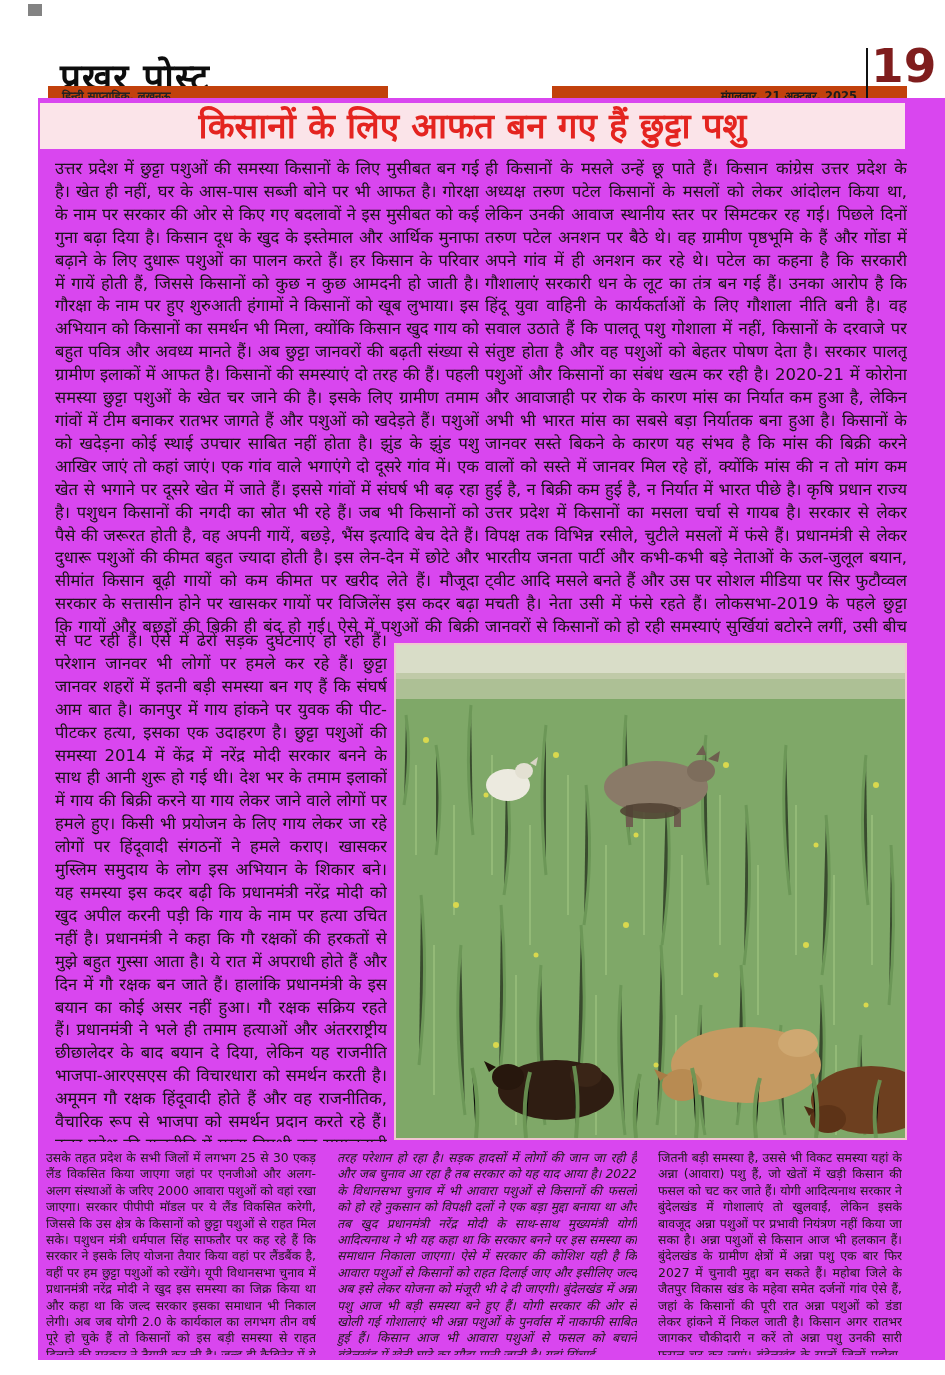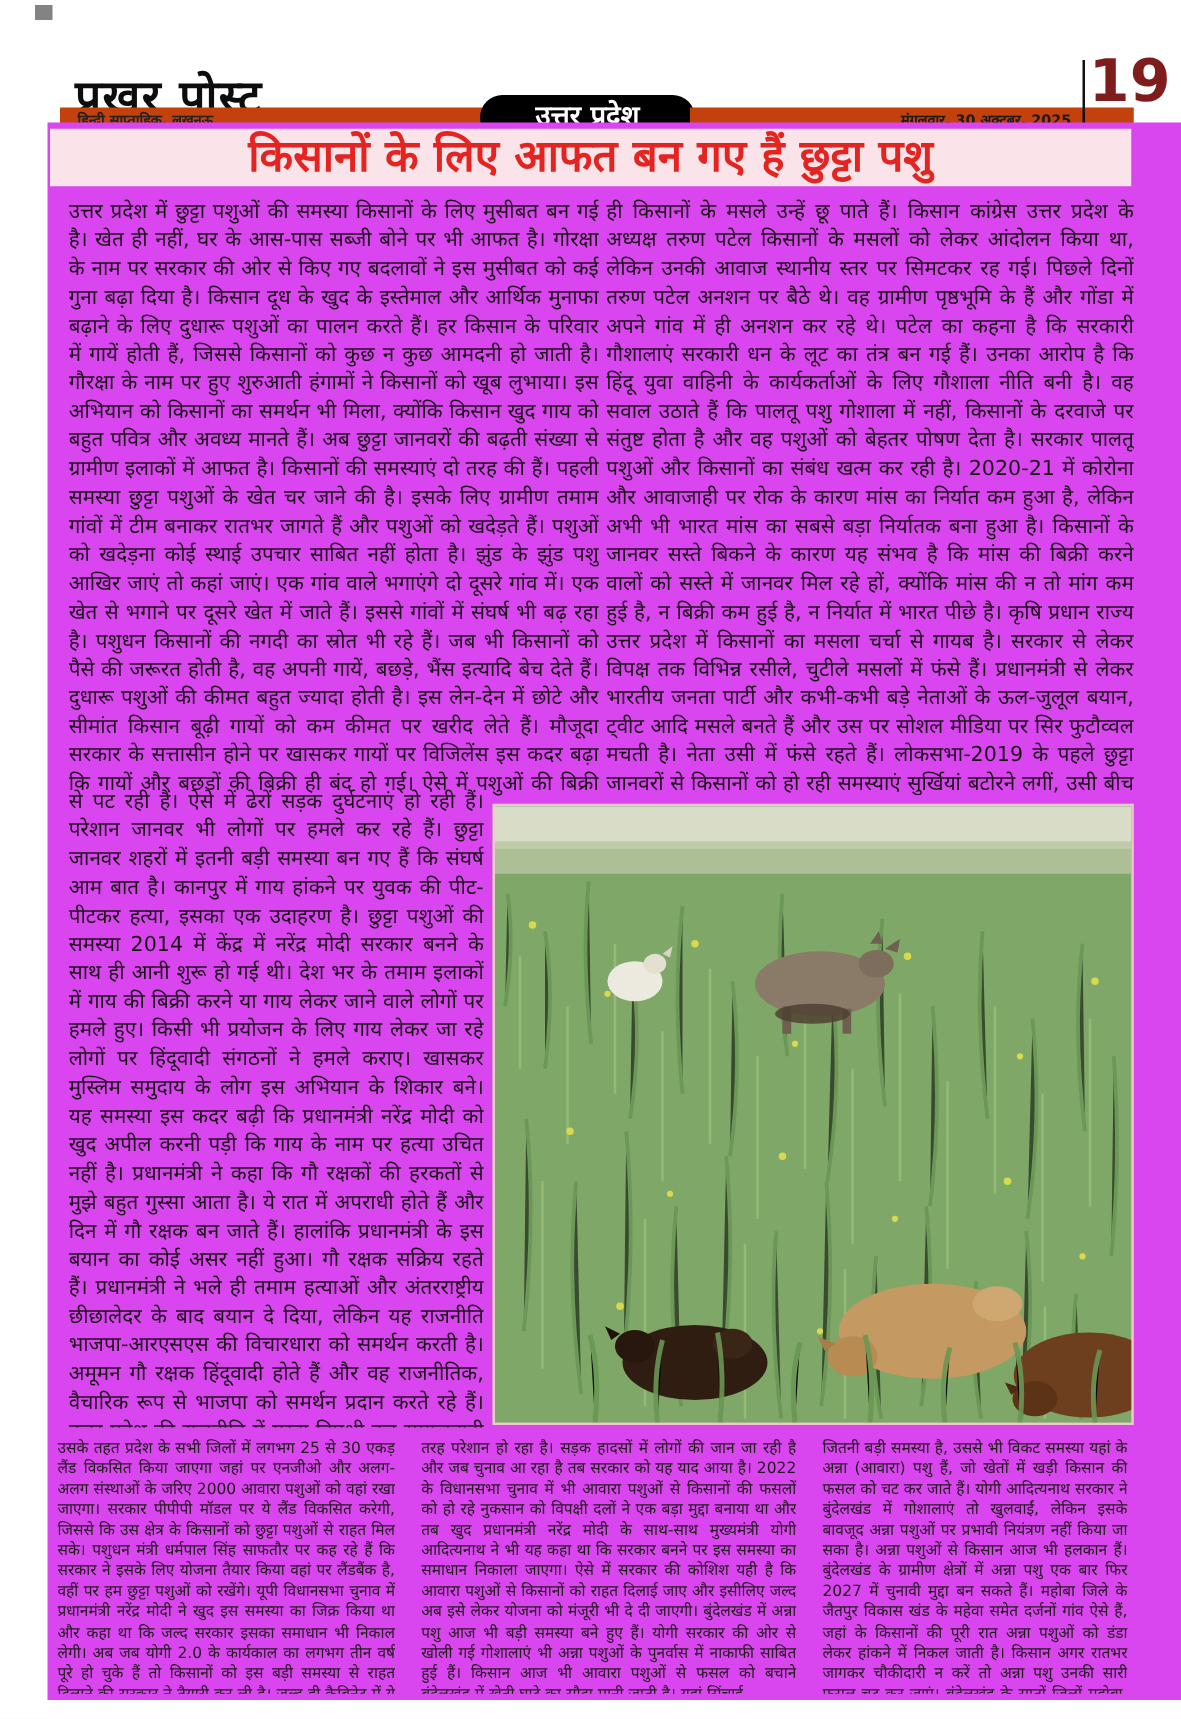--- a/index.html
+++ b/index.html
@@ -31,38 +31,37 @@
 
   
   .photo{position:absolute;left:356px;top:545px;width:509px;height:493px;background:#7fa868;
          border:2px solid #f0c6d1;box-sizing:content-box;}
   .photo svg{display:block;}
 
   
   .bottom{position:absolute;left:8px;top:1052px;width:856px;display:flex;gap:21px;}
   .bcol{text-align:justify;font-size:12.4px;line-height:16.4px;color:#221a1d;overflow:hidden;height:205px;}
   .bcol.c1{width:270px;}
-  .bcol.c2{width:300px;}
+  .bcol.c2{width:300px;font-style:italic;}
   .bcol.c3{width:244px;}
 </style>
 </head>
 <body>
 
 <div class="page">
 
   <div class="printmark"></div>
 
   <header class="masthead">
     <div class="logo">प्रखर पोस्ट</div>
     <div class="bar left">
       <span class="tagline">हिन्दी साप्ताहिक, लखनऊ</span>
     </div>
-    <div class="pill">उत्तर प्रदेश</div>
     <div class="bar right">
-      <span class="dateline">मंगलवार, 30 अक्टूबर, 2025</span>
+      <span class="dateline">मंगलवार, 21 अक्टूबर, 2025</span>
     </div>
     <div class="pagenum-rule"></div>
     <div class="pagenum">19</div>
   </header>
 
   <section class="article-area">
     <h1 class="headline">किसानों के लिए आफत बन गए हैं छुट्टा पशु</h1>
 
     <div class="bodytext col-a">उत्तर प्रदेश में छुट्टा पशुओं की समस्या किसानों के लिए मुसीबत बन गई है। खेत ही नहीं, घर के आस-पास सब्जी बोने पर भी आफत है। गोरक्षा के नाम पर सरकार की ओर से किए गए बदलावों ने इस मुसीबत को कई गुना बढ़ा दिया है। किसान दूध के खुद के इस्तेमाल और आर्थिक मुनाफा बढ़ाने के लिए दुधारू पशुओं का पालन करते हैं। हर किसान के परिवार में गायें होती हैं, जिससे किसानों को कुछ न कुछ आमदनी हो जाती है। गौरक्षा के नाम पर हुए शुरुआती हंगामों ने किसानों को खूब लुभाया। इस अभियान को किसानों का समर्थन भी मिला, क्योंकि किसान खुद गाय को बहुत पवित्र और अवध्य मानते हैं। अब छुट्टा जानवरों की बढ़ती संख्या से ग्रामीण इलाकों में आफत है। किसानों की समस्याएं दो तरह की हैं। पहली समस्या छुट्टा पशुओं के खेत चर जाने की है। इसके लिए ग्रामीण तमाम गांवों में टीम बनाकर रातभर जागते हैं और पशुओं को खदेड़ते हैं। पशुओं को खदेड़ना कोई स्थाई उपचार साबित नहीं होता है। झुंड के झुंड पशु आखिर जाएं तो कहां जाएं। एक गांव वाले भगाएंगे दो दूसरे गांव में। एक खेत से भगाने पर दूसरे खेत में जाते हैं। इससे गांवों में संघर्ष भी बढ़ रहा है। पशुधन किसानों की नगदी का स्रोत भी रहे हैं। जब भी किसानों को पैसे की जरूरत होती है, वह अपनी गायें, बछड़े, भैंस इत्यादि बेच देते हैं। दुधारू पशुओं की कीमत बहुत ज्यादा होती है। इस लेन-देन में छोटे और सीमांत किसान बूढ़ी गायों को कम कीमत पर खरीद लेते हैं। मौजूदा सरकार के सत्तासीन होने पर खासकर गायों पर विजिलेंस इस कदर बढ़ा कि गायों और बछड़ों की बिक्री ही बंद हो गई। ऐसे में पशुओं की बिक्री औने-पौने भाव हो रही है, चाहे वह बछवा, पड़वा हो या न दूध देने वाली गाय और भैंस। किसानों के पशु ही आवारा या छुट्टा जानवर होकर किसानों की फसल रौंदने लगे हैं। छुट्टा पशु गांवों के आसपास के कस्बों और शहरों के लिए भी समस्या बन गए हैं। गांव के लोग जब पशुओं को भगाते हैं तो उनके आश्रय कस्बे और शहर बनते हैं। शहरों की सड़कें छुट्टा पशुओं</div>
     <div class="bodytext col-b">ही किसानों के मसले उन्हें छू पाते हैं। किसान कांग्रेस उत्तर प्रदेश के अध्यक्ष तरुण पटेल किसानों के मसलों को लेकर आंदोलन किया था, लेकिन उनकी आवाज स्थानीय स्तर पर सिमटकर रह गई। पिछले दिनों तरुण पटेल अनशन पर बैठे थे। वह ग्रामीण पृष्ठभूमि के हैं और गोंडा में अपने गांव में ही अनशन कर रहे थे। पटेल का कहना है कि सरकारी गौशालाएं सरकारी धन के लूट का तंत्र बन गई हैं। उनका आरोप है कि हिंदू युवा वाहिनी के कार्यकर्ताओं के लिए गौशाला नीति बनी है। वह सवाल उठाते हैं कि पालतू पशु गोशाला में नहीं, किसानों के दरवाजे पर संतुष्ट होता है और वह पशुओं को बेहतर पोषण देता है। सरकार पालतू पशुओं और किसानों का संबंध खत्म कर रही है। 2020-21 में कोरोना और आवाजाही पर रोक के कारण मांस का निर्यात कम हुआ है, लेकिन अभी भी भारत मांस का सबसे बड़ा निर्यातक बना हुआ है। किसानों के जानवर सस्ते बिकने के कारण यह संभव है कि मांस की बिक्री करने वालों को सस्ते में जानवर मिल रहे हों, क्योंकि मांस की न तो मांग कम हुई है, न बिक्री कम हुई है, न निर्यात में भारत पीछे है। कृषि प्रधान राज्य उत्तर प्रदेश में किसानों का मसला चर्चा से गायब है। सरकार से लेकर विपक्ष तक विभिन्न रसीले, चुटीले मसलों में फंसे हैं। प्रधानमंत्री से लेकर भारतीय जनता पार्टी और कभी-कभी बड़े नेताओं के ऊल-जुलूल बयान, ट्वीट आदि मसले बनते हैं और उस पर सोशल मीडिया पर सिर फुटौव्वल मचती है। नेता उसी में फंसे रहते हैं। लोकसभा-2019 के पहले छुट्टा जानवरों से किसानों को हो रही समस्याएं सुर्खियां बटोरने लगीं, उसी बीच केंद्र सरकार ने पीएम किसान सम्मान निधि की घोषणा कर दी। किसानों के खातों में घर बैठे 2,000 रुपये पहुंचने से किसान खुश हो गए। 2019 के चुनाव के पहले तमाम किसानों के खातों में दूसरी और तीसरी किस्त भी पहुंच गई और उन्हें 6,000 रुपये मिल गए। जो उन्हें 6,000 रुपये सालाना से कई गुना ज्यादा नुकसान पहुंचा रही है।</div>

